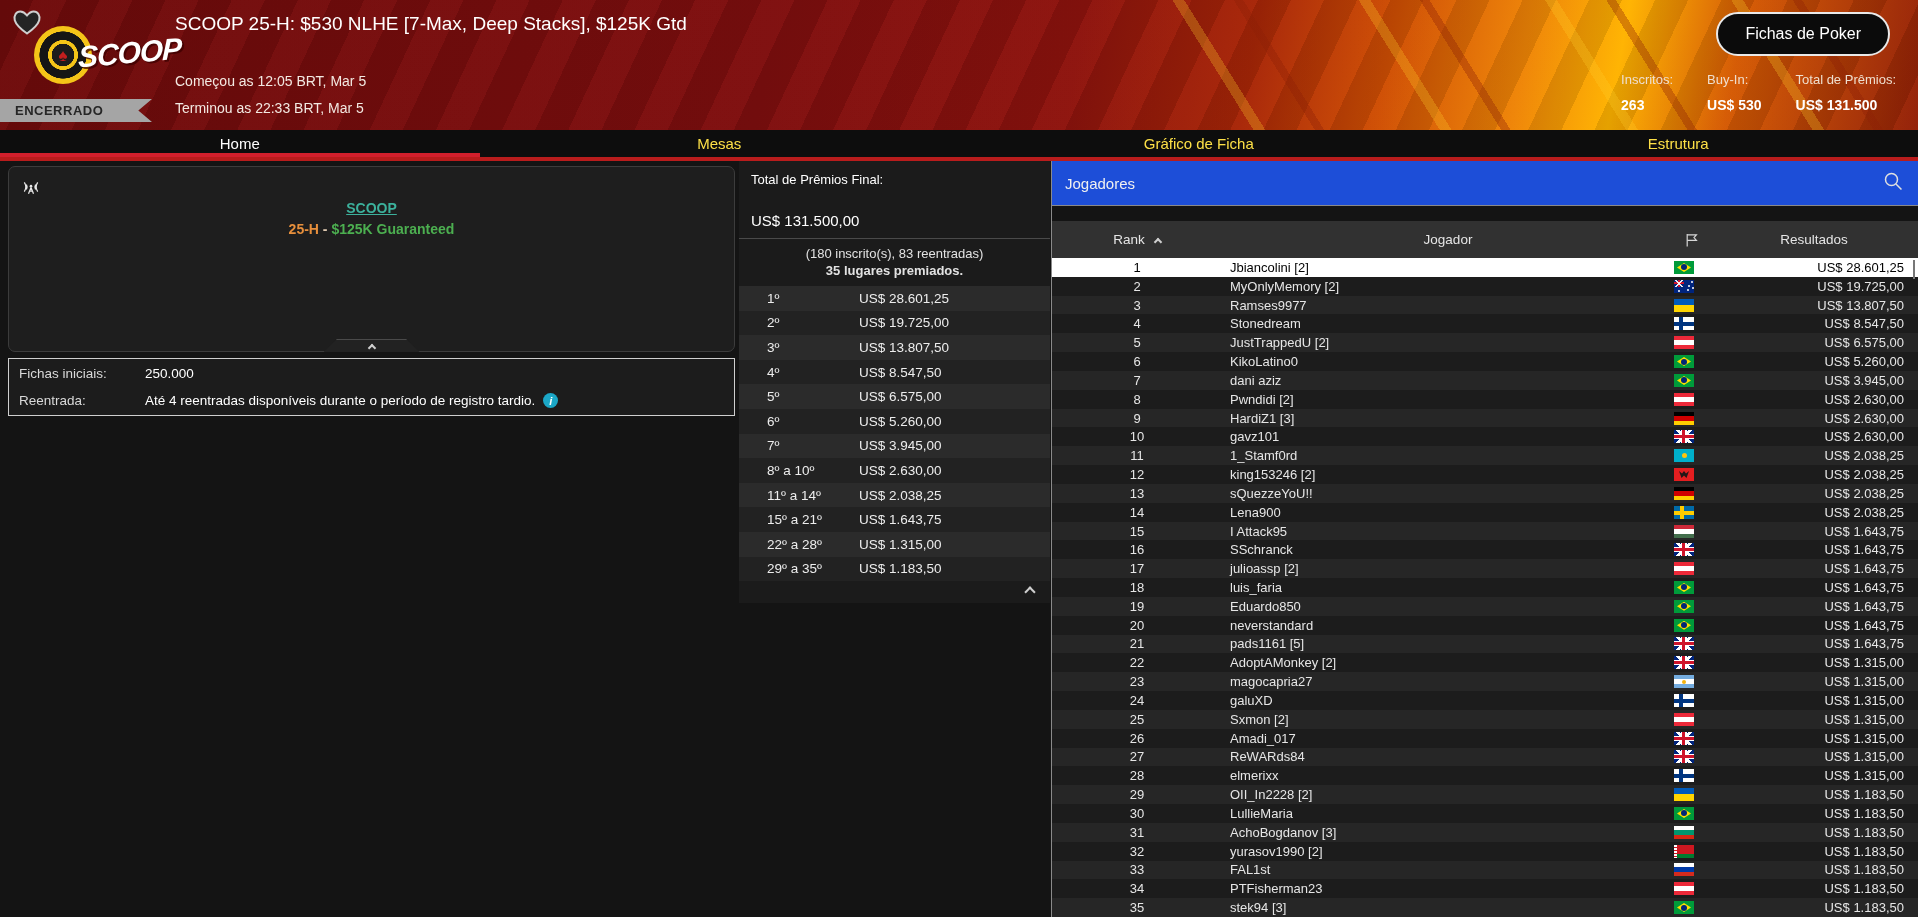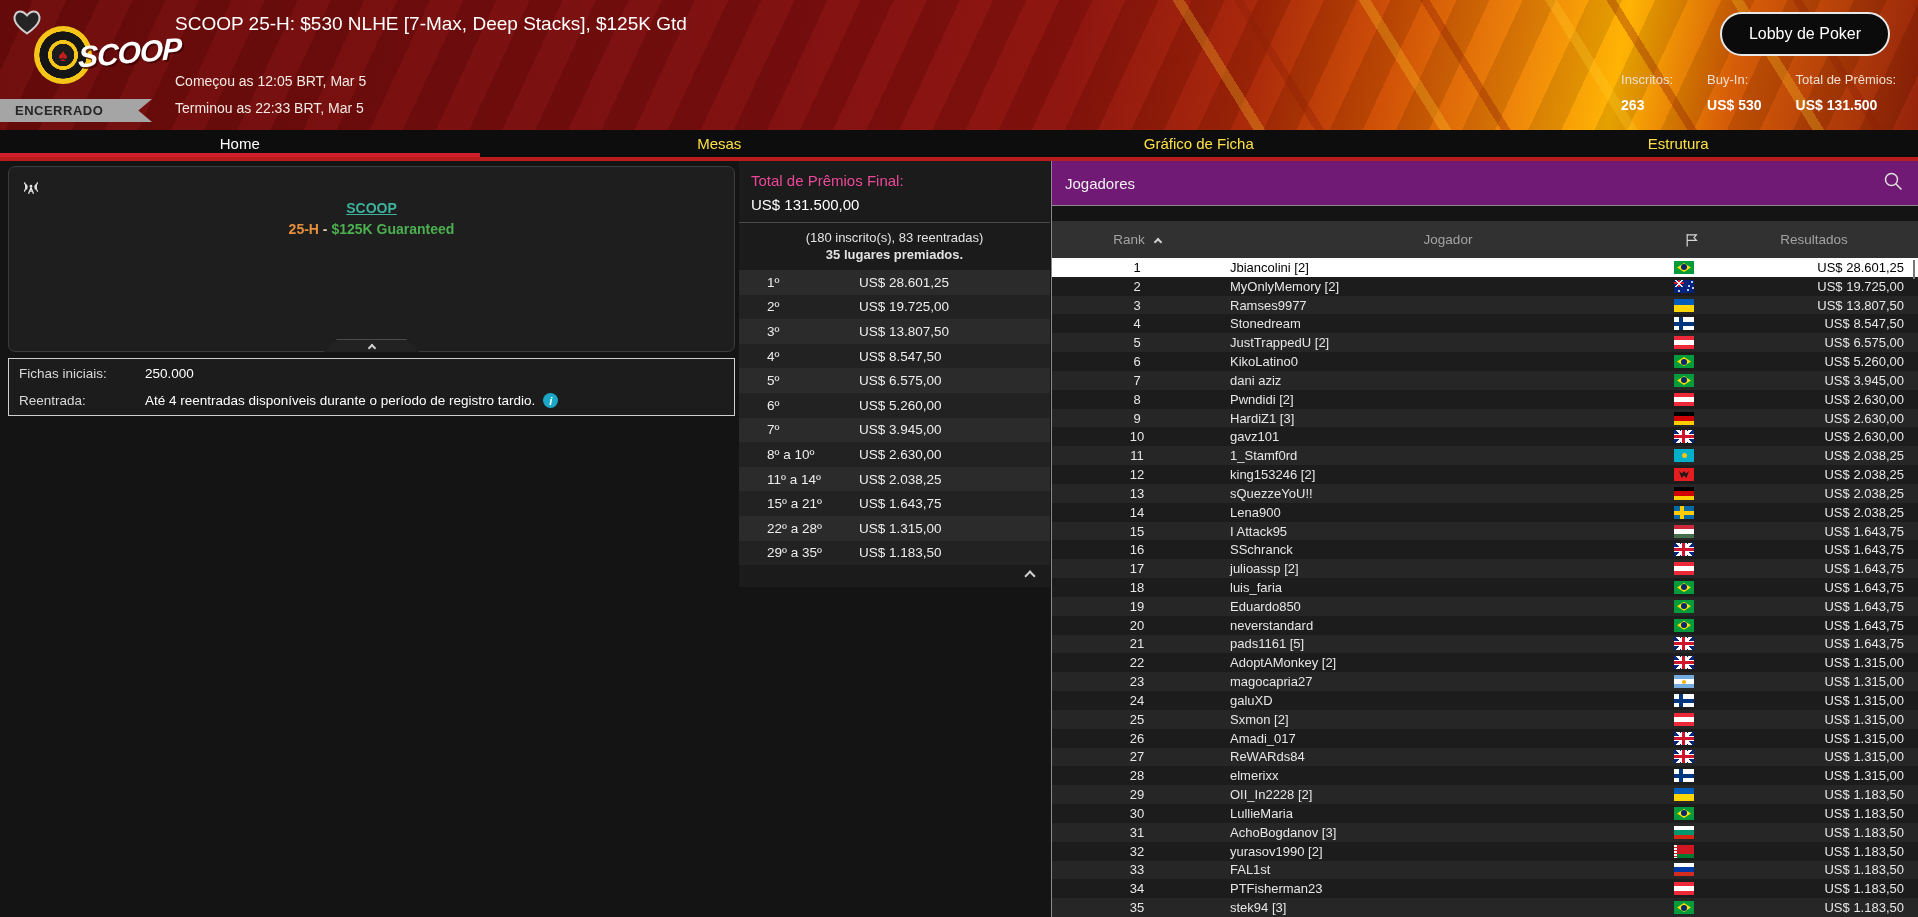--- a/index.html
+++ b/index.html
@@ -99,43 +99,43 @@
   .kv-row .v{ color:#fff; display:flex; align-items:center; gap:8px;}
   .info-icon{
     width:15px; height:15px; border-radius:50%; background:var(--info-blue);
     color:#fff; font-size:11px; font-weight:bold; font-style:italic;
     display:inline-flex; align-items:center; justify-content:center; cursor:pointer;
   }
 
   
   .prize-panel{ position:absolute; left:739px; top:161px; width:311px; }
   .prize-head{ padding:11px 12px 9px; border-bottom:1px solid #4a4a4a; background:#1b1b1b;}
-  .prize-head .t{ font-size:15px; color:#ec4899; margin-bottom:7px;}
+  .prize-head .t{ font-size:13px; color:#ffffff; margin-bottom:25px;}
   .prize-head .v{ font-size:15px; color:#fff;}
   .prize-sub{ text-align:center; font-size:13px; color:#e2e2e2; padding:7px 4px 8px; background:#1b1b1b;}
   .prize-sub .l2{ font-weight:bold; margin-top:2px;}
   .prize-row{ display:grid; grid-template-columns:120px auto; height:24.6px; align-items:center; font-size:13.5px; color:#ededed;}
   .prize-row .place{ padding-left:28px;}
   .prize-row:nth-child(odd){ background:#2b2b2b;}
   .prize-row:nth-child(even){ background:#222222;}
   .prize-foot{ height:22px; display:flex; justify-content:flex-end; padding-right:16px; align-items:center; background:#1b1b1b; cursor:pointer;}
 
   
   .players-panel{
     position:absolute; left:1051px; top:161px; width:867px; height:756px;
     border-left:1px solid #8a8a8a; background:#161616; display:flex; flex-direction:column;
   }
   .players-title{
     height:45px; border-bottom:1px solid #8a8a8a; display:flex; align-items:center;
-    justify-content:space-between; padding:0 14px 0 13px; background:#701a75;gap:24px;
+    justify-content:space-between; padding:0 14px 0 13px; background:#1d4ed8;gap:24px;
   }
   .players-title .t{ font-size:15px; color:#f0f0f0;}
   .players-gap{ height:15px; background:#141414;}
   .pgrid{ display:grid; grid-template-columns:170px 452px 36px auto; align-items:center;}
-  .players-header{ height:37px; background:#313131; color:#a3a3a3; font-size:13.5px;}
+  .players-header{ height:37px; background:#313131; color:#e5e5e5; font-size:13.5px;}
   .players-header > div{ display:flex; align-items:center; justify-content:center; gap:10px;}
   .players-header .res{ justify-content:center;}
   .player-rows{ flex:1; position:relative; display:flex; flex-direction:column; overflow:hidden;}
   .prow{ height:18.83px; font-size:13px; color:#e6e6e6; flex:0 0 auto; cursor:pointer;}
   .prow:nth-child(odd){ background:#1c1c1c;}
   .prow:nth-child(even){ background:#262626;}
   .prow.selected{ background:#ffffff; color:#000;}
   .prow .rank{ text-align:center;}
   .prow .name{ padding-left:8px;}
   .prow .res{ text-align:right; padding-right:14px;}
@@ -200,21 +200,21 @@
   <div class="scoop-logo">
     <div class="logo-badge">
       <span class="logo-spade">♠</span>
     </div>
     <div class="logo-word">SCOOP</div>
   </div>
   <div class="hdr-title">SCOOP 25-H: $530 NLHE [7-Max, Deep Stacks], $125K Gtd</div>
   <div class="hdr-time1">Começou as 12:05 BRT, Mar 5</div>
   <div class="hdr-time2">Terminou as 22:33 BRT, Mar 5</div>
   <div class="status-badge">ENCERRADO</div>
-  <button class="lobby-btn">Lobby de Poker</button>
+  <button class="lobby-btn">Fichas de Poker</button>
   <div class="hdr-stats">
       <div class="hdr-stat">
         <div class="lbl">Inscritos:</div>
         <div class="val">263</div>
       </div>
       <div class="hdr-stat">
         <div class="lbl">Buy-In:</div>
         <div class="val">US$ 530</div>
       </div>
       <div class="hdr-stat">

